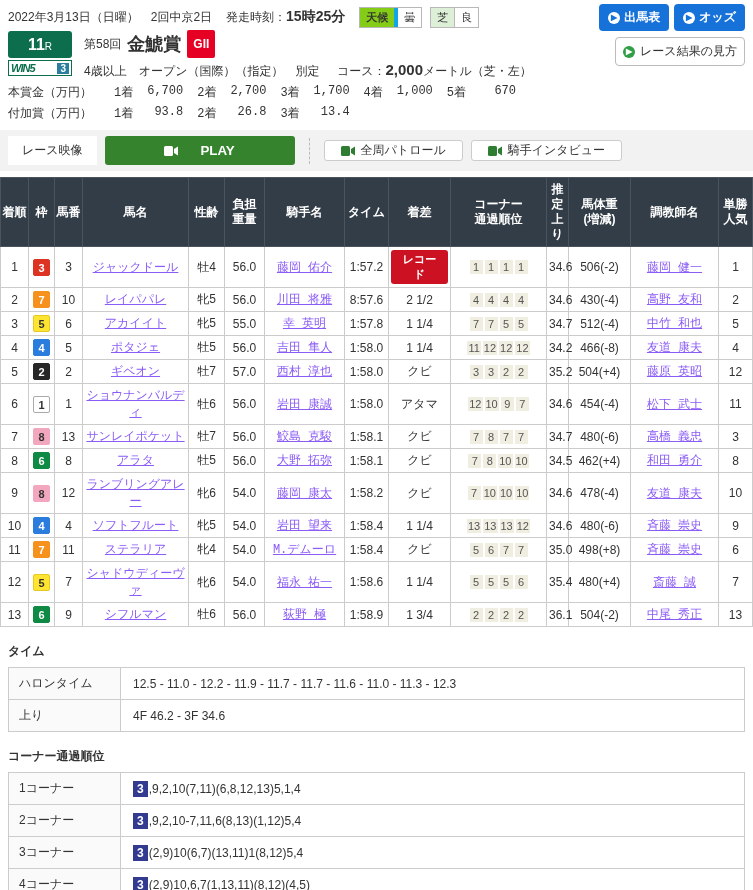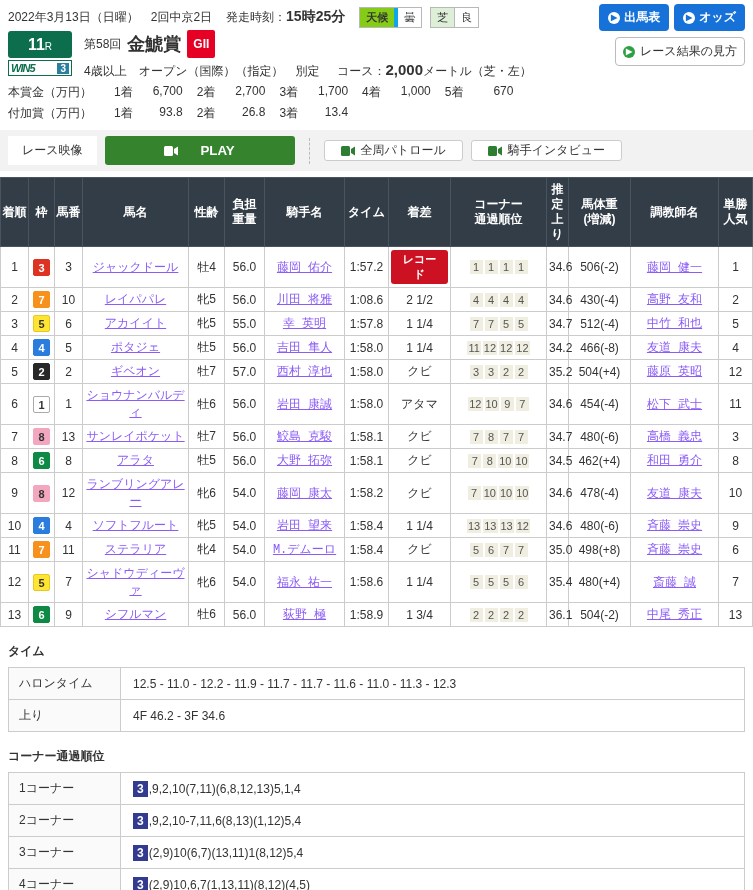--- a/index.html
+++ b/index.html
@@ -53,21 +53,21 @@
   .win5 .n { background:#2b7f9e; color:#fff; font-size:10px; font-weight:bold; padding:0 3px; }
   .title-col { padding-left:8px; }
   .race-title-line { display:flex; align-items:center; gap:6px; height:26px; }
   .race-prefix { font-size:12px; font-weight:normal; }
   .race-title { font-size:18px; font-weight:bold; }
   .grade-badge { background:#e60023; color:#fff; font-weight:bold; font-size:12px;
     padding:7px 6px; border-radius:2px; }
   .race-cond-line { margin-top:4px; font-size:12px; }
   .course-val { font-weight:bold; font-size:15px; }
 
-  .prize-line { display:flex; margin-top:4px; font-size:12px; align-items:baseline; }
+  .prize-line { display:flex; margin-top:4px; font-size:12px; align-items:baseline;font-family:Liberation Mono, monospace; }
   .prize-label { width:92px; }
   .prize-vals { display:flex; }
   .prize-vals .pl { margin-left:14px; }
   .prize-vals .pv { margin-left:10px; min-width:40px; text-align:right; display:inline-block; }
 
   
   .video-bar { margin-top:8px; background:#f2f2f2; padding:6px 8px; display:flex; align-items:center; gap:8px; }
   .video-label { background:#fff; padding:6px 14px; font-size:12px; }
   .btn-play { background:#35842d; color:#fff; font-weight:bold; border:none; border-radius:3px;
     width:190px; padding:7px 0; display:flex; align-items:center; justify-content:center; gap:22px; cursor:pointer; }
@@ -276,21 +276,21 @@
         <td>1</td>
       </tr>
       <tr>
         <td>2</td>
         <td><span class="waku" style="background: rgb(246, 145, 30); color: rgb(255, 255, 255); border: 1px solid rgb(246, 145, 30);">7</span></td>
         <td>10</td>
         <td class="l"><a class="link">レイパパレ</a></td>
         <td>牝5</td>
         <td>56.0</td>
         <td class="l"><a class="link">川田 将雅</a></td>
-        <td class="r">1:08.6</td>
+        <td class="r">8:57.6</td>
         <td class="l">2 1/2</td>
         <td><span class="cchip">4</span><span class="cchip">4</span><span class="cchip">4</span><span class="cchip">4</span></td>
         <td>34.6</td>
         <td>430(-4)</td>
         <td class="l"><a class="link">高野 友和</a></td>
         <td>2</td>
       </tr>
       <tr>
         <td>3</td>
         <td><span class="waku" style="background: rgb(255, 228, 49); color: rgb(51, 51, 51); border: 1px solid rgb(227, 202, 37);">5</span></td>

